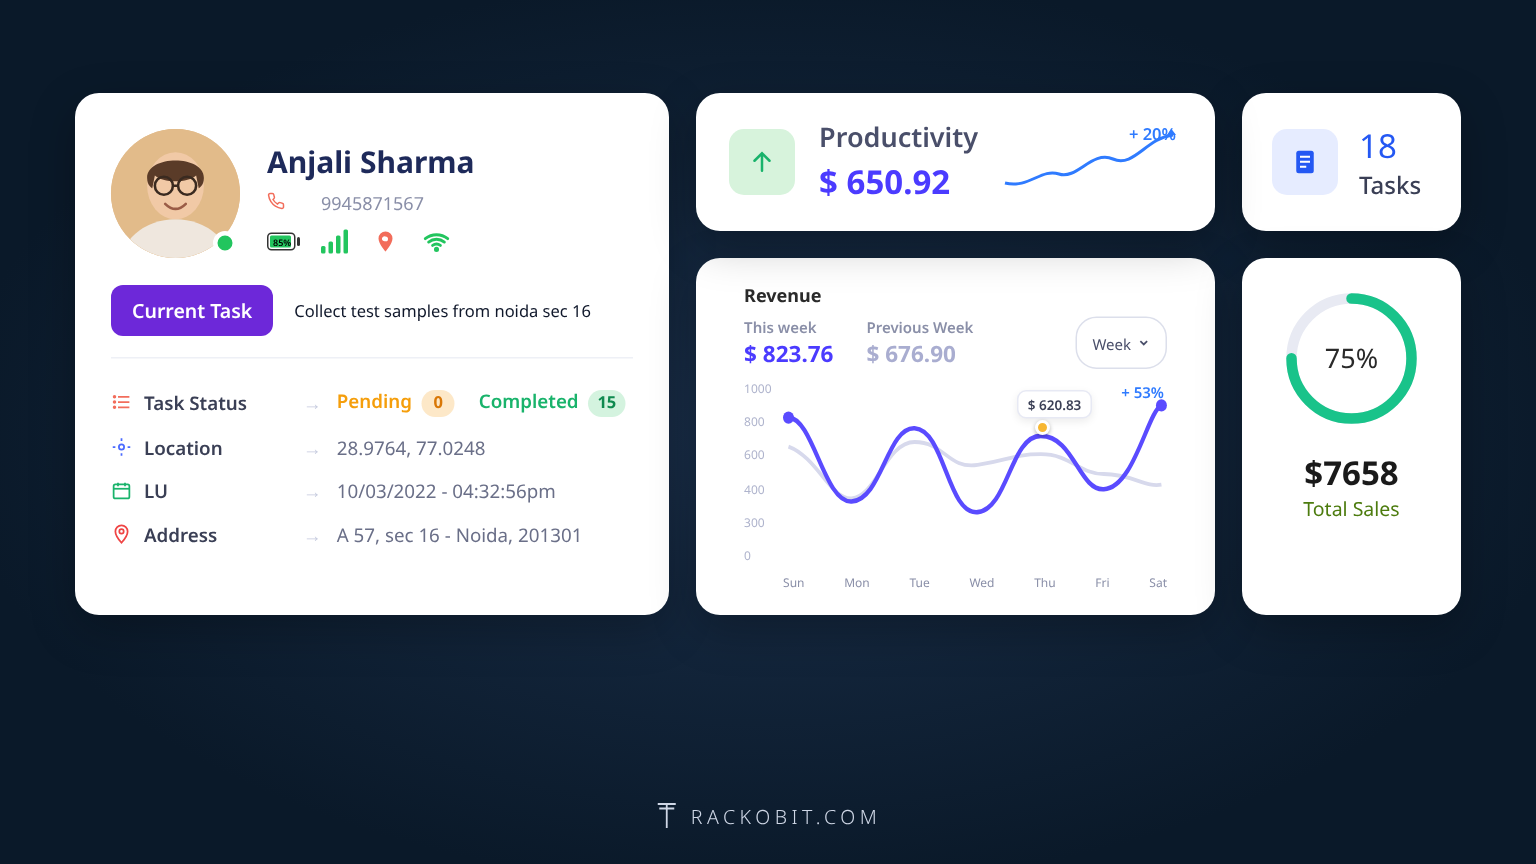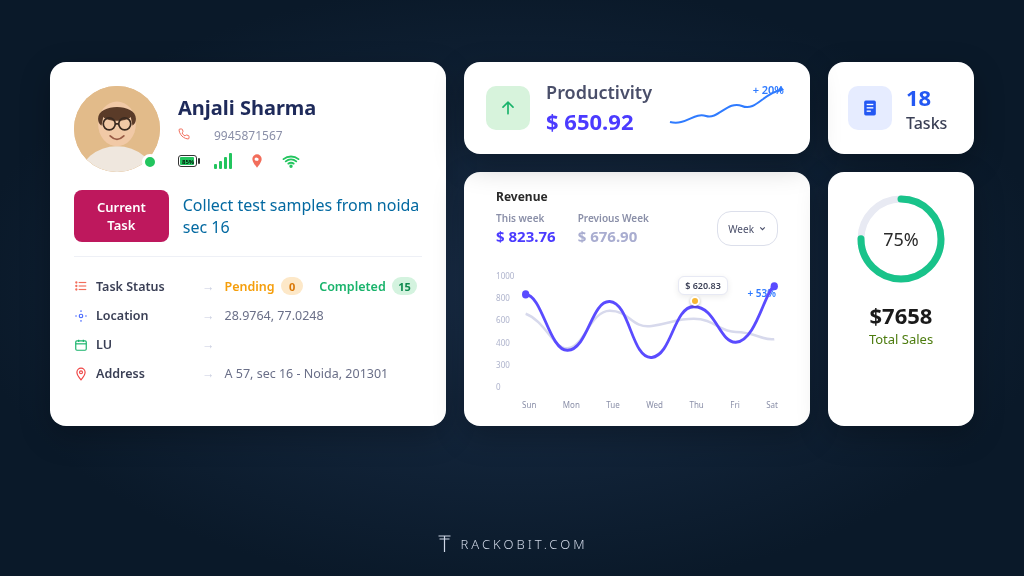--- a/index.html
+++ b/index.html
@@ -25,22 +25,22 @@
   .batt-body{width:22px;height:12px;border:1.5px solid #333;border-radius:3px;position:relative}
   .batt-fill{position:absolute;left:1px;top:1px;bottom:1px;width:80%;background:#22c55e;border-radius:1px}
   .batt-tip{width:2px;height:6px;background:#333;margin-left:1px;border-radius:1px}
   .batt-txt{font-size:6px;position:absolute;left:3px;top:2px;color:#000;font-weight:600}
   .sig{display:flex;align-items:flex-end;gap:2px;height:16px}
   .sig span{width:3px;background:#22c55e;border-radius:1px}
   .sig span:nth-child(1){height:5px}.sig span:nth-child(2){height:8px}.sig span:nth-child(3){height:12px}.sig span:nth-child(4){height:16px}
   .pin{color:#f26d5b}
   .wifi{color:#22c55e}
   .task-row{display:flex;align-items:center;gap:14px;margin-top:18px}
-  .task-btn{background:#be185d;color:#fff;border:none;padding:8px 14px;border-radius:8px;font-size:13px;font-weight:600;cursor:pointer}
-  .task-desc{font-size:16px;color:#0369a1}
+  .task-btn{background:#6d28d9;color:#fff;border:none;padding:8px 14px;border-radius:8px;font-size:13px;font-weight:600;cursor:pointer}
+  .task-desc{font-size:11px;color:#0f172a}
   .divider{height:1px;background:#eef0f6;margin:14px 0}
   .info-row{display:flex;align-items:center;font-size:12.5px;padding:6px 0}
   .info-left{display:flex;align-items:center;gap:8px;width:118px;font-weight:600;color:#3a3f55}
   .lil-ic{width:14px;height:14px;display:flex;align-items:center;justify-content:center}
   .arrow{color:#c7ccdf;margin:0 10px}
   .info-val{color:#6a6f88}
   .status-pair{display:flex;align-items:center;gap:16px}
   .badge{display:inline-flex;align-items:center;justify-content:center;min-width:22px;height:18px;border-radius:10px;font-size:11px;font-weight:700;padding:0 6px}
   .pend{color:#f59e0b;font-weight:600}
   .pend-b{background:#fde8c8;color:#d97706}
@@ -52,36 +52,36 @@
   .r-top{display:flex;gap:18px}
   .prod{flex:1;padding:18px 22px;display:flex;align-items:center;gap:16px;position:relative}
   .sq{width:44px;height:44px;border-radius:10px;display:flex;align-items:center;justify-content:center}
   .sq.green{background:#d7f3dc;color:#19b36b}
   .sq.blue{background:#e6ecff;color:#2458f3}
   .prod-t{font-size:18px;font-weight:600;color:#4a4f6a}
   .prod-v{font-size:22px;font-weight:700;color:#4b3bff;margin-top:2px}
   .spark{flex:1;height:44px}
   .pct{position:absolute;top:20px;right:26px;font-size:11px;color:#2f7bff;font-weight:600}
   .tasks{width:146px;padding:18px 20px;display:flex;align-items:center;gap:14px}
-  .tasks-n{font-size:22px;font-weight:700;color:#2458f3}
+  .tasks-n{font-size:22px;font-weight:400;color:#2458f3}
   .tasks-l{font-size:16px;color:#3a3f55;font-weight:500}
   .r-bot{display:flex;gap:18px;flex:1}
   .rev{flex:1;padding:16px 32px}
   .rev-h{font-size:12px;font-weight:700;color:#2a2a2a;margin-bottom:6px}
   .rev-sub{display:flex;justify-content:space-between}
   .rev-cols{display:flex;gap:22px}
   .rev-col .lab{font-size:10px;color:#8a8fa8;font-weight:600}
   .rev-col .amt{font-size:15px;font-weight:700;margin-top:1px}
   .amt.cur{color:#4b3bff}.amt.prev{color:#a9add0}
   .week-dd{border:1px solid #dcdfeb;border-radius:14px;padding:4px 10px;font-size:10px;color:#4a4f6a;display:flex;align-items:center;gap:4px;cursor:pointer}
-  .chart{position:relative;height:140px;margin-top:24px}
+  .chart{position:relative;height:140px;margin-top:8px}
   .ylabels{position:absolute;left:0;top:0;bottom:18px;display:flex;flex-direction:column;justify-content:space-between;font-size:8px;color:#aeb3cc}
   .plot{position:absolute;left:26px;right:0;top:0;bottom:18px}
   .xlabels{position:absolute;left:26px;right:0;bottom:0;display:flex;justify-content:space-between;font-size:8px;color:#8a8fa8}
-  .delta{position:absolute;right:2px;top:16px;font-size:10px;color:#2f7bff;font-weight:600}
+  .delta{position:absolute;right:2px;top:0px;font-size:10px;color:#2f7bff;font-weight:600}
   .tip{position:absolute;background:#fff;border:1px solid #e7e9f4;border-radius:6px;padding:2px 6px;font-size:9px;color:#3a3f55;font-weight:600;box-shadow:0 2px 6px rgba(0,0,0,.08)}
   .dot-hl{position:absolute;width:10px;height:10px;border:2px solid #fff;background:#f7b733;border-radius:50%;box-shadow:0 1px 3px rgba(0,0,0,.3)}
   .sales{width:146px;padding:20px 16px;display:flex;flex-direction:column;align-items:center;gap:14px}
   .ring{position:relative;width:94px;height:94px}
   .ring svg{transform:rotate(-90deg)}
   .ring-t{position:absolute;inset:0;display:flex;align-items:center;justify-content:center;font-size:18px;font-weight:400;color:#2a2a2a}
   .sales-v{font-size:22px;font-weight:700;color:#1a1a1a}
   .sales-l{font-size:13px;color:#4d7c0f}
   .brand{position:absolute;left:50%;bottom:22px;transform:translateX(-50%);color:#cfd7e6;font-size:13px;letter-spacing:3px;font-weight:300;display:flex;align-items:center;gap:6px;text-transform:uppercase}
   .brand svg{margin-right:2px}
@@ -197,20 +197,21 @@
             <svg width="14" height="14" viewBox="0 0 24 24" fill="none" stroke="currentColor" stroke-width="2">
               <rect x="3" y="5" width="18" height="16" rx="2"></rect>
               <line x1="3" y1="10" x2="21" y2="10"></line>
               <line x1="8" y1="3" x2="8" y2="7"></line>
               <line x1="16" y1="3" x2="16" y2="7"></line>
             </svg>
           </span>
         <span>LU</span>
       </div>
       <span class="arrow">→</span>
+      <span class="info-val">10/03/2022  -  04:32:56pm</span>
     </div>
 
     <div class="info-row">
       <div class="info-left">
         <span class="lil-ic ic-red">
             <svg width="14" height="14" viewBox="0 0 24 24" fill="none" stroke="currentColor" stroke-width="2">
               <path d="M12 2a7 7 0 0 0-7 7c0 5 7 13 7 13s7-8 7-13a7 7 0 0 0-7-7z"></path>
               <circle cx="12" cy="9" r="2.5"></circle>
             </svg>
           </span>

